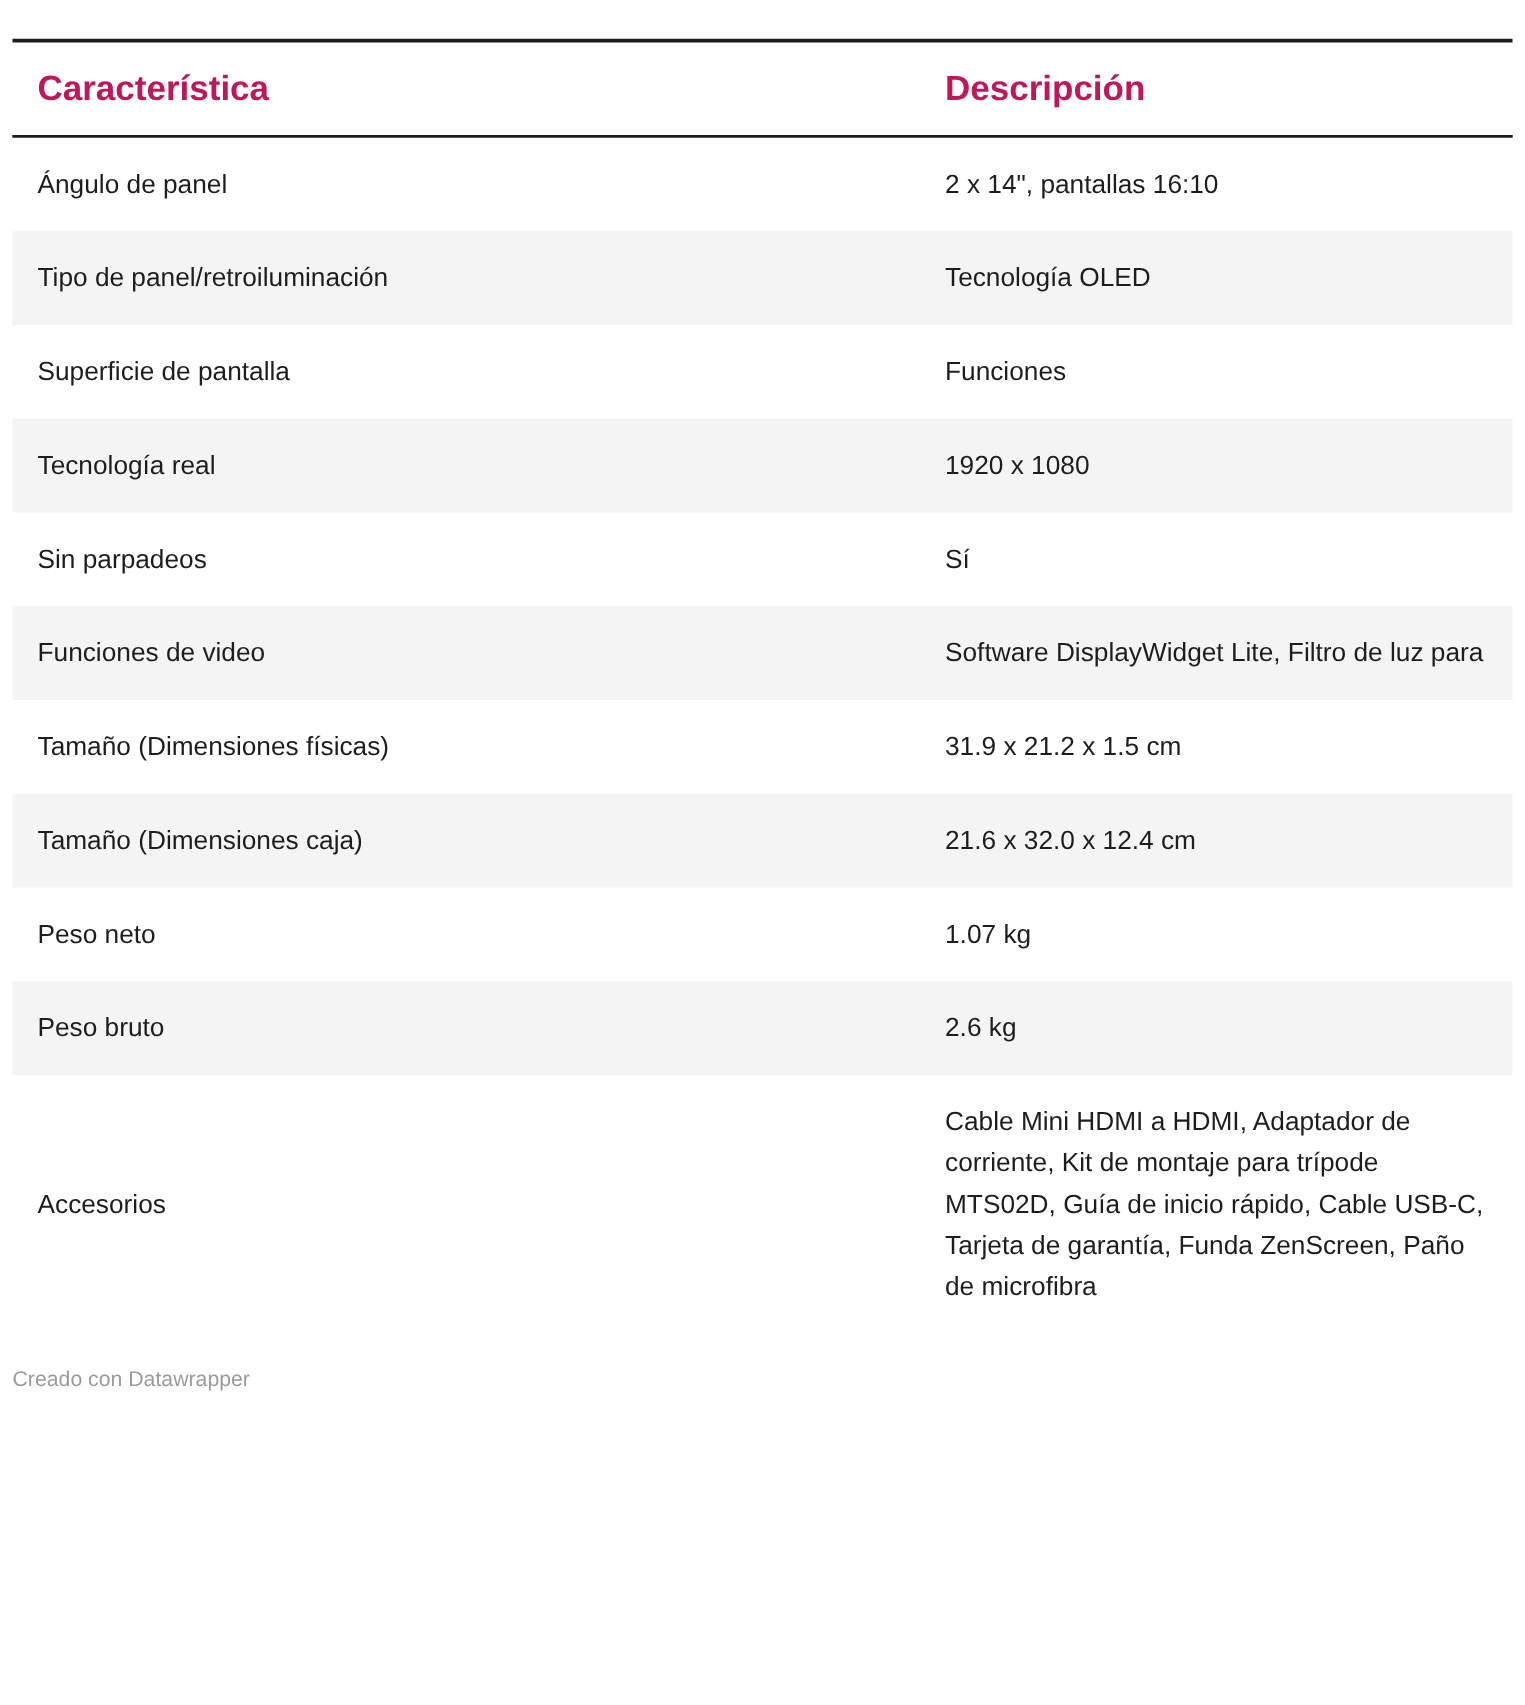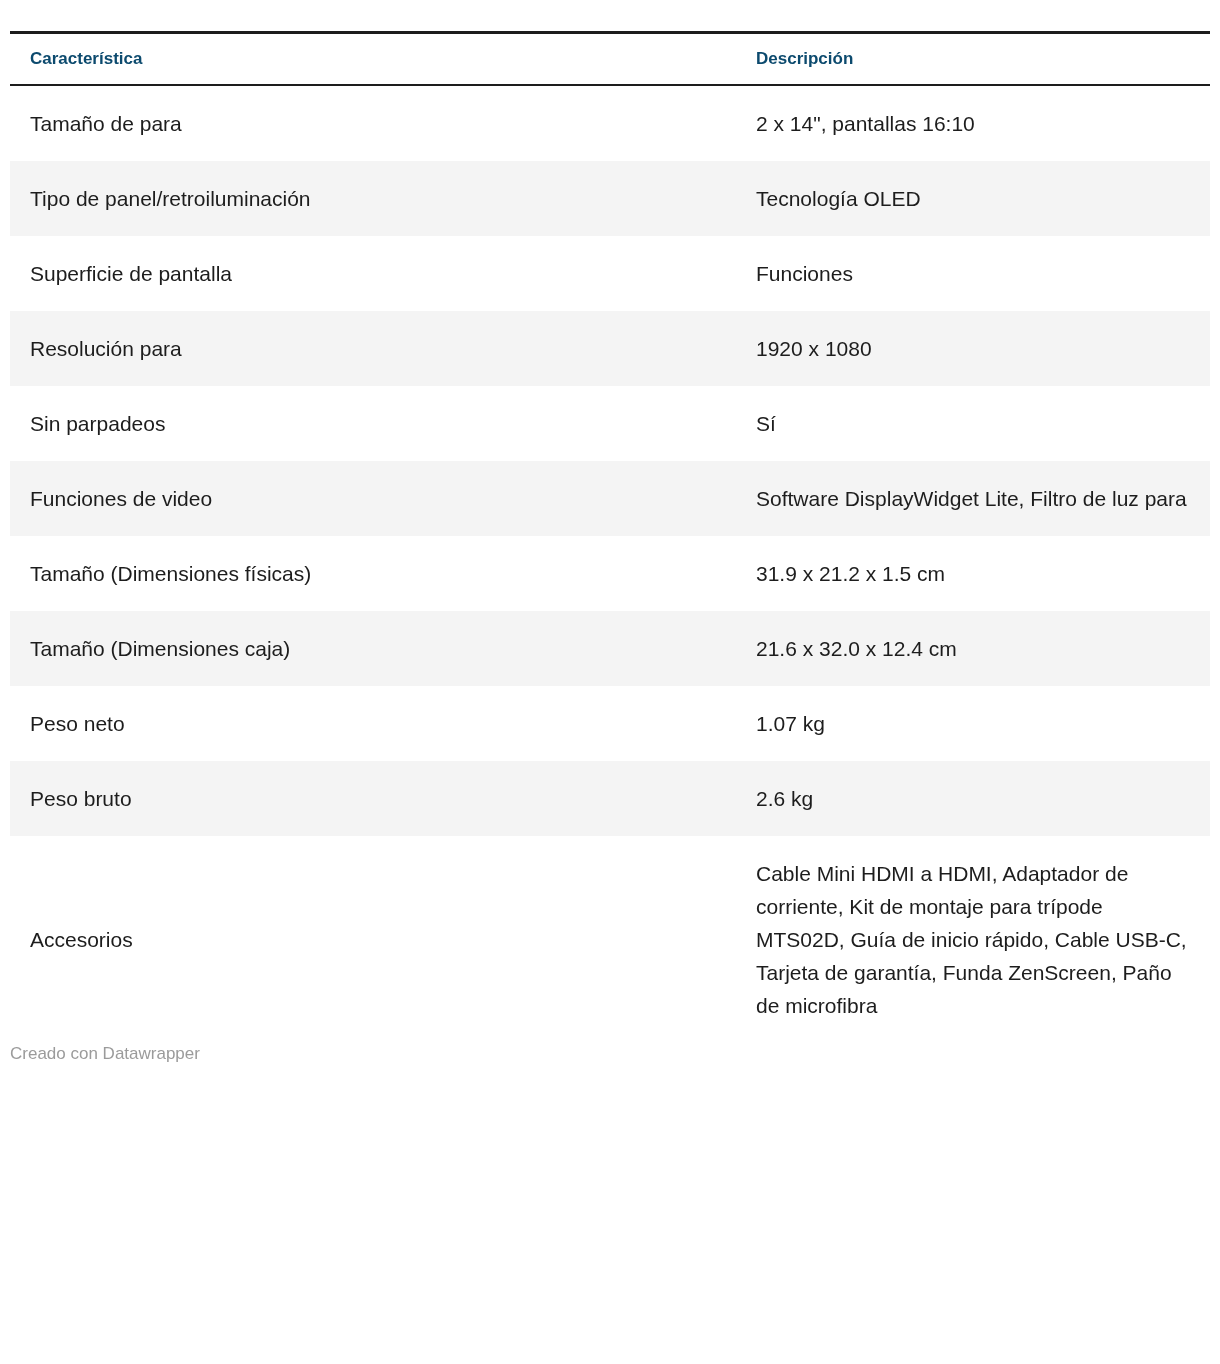--- a/index.html
+++ b/index.html
@@ -20,39 +20,40 @@
   table.spec-table {
     width: 100%;
     border-collapse: collapse;
     border-top: 3px solid #1d1d1d;
     table-layout: fixed;
   }
   col.col-feature { width: 60.5%; }
   col.col-desc    { width: 39.5%; }
   table.spec-table thead th {
     text-align: left;
-    font-size: 17px;
+    font-size: 28px;
     font-weight: bold;
-    color: #0c4a6e;
-    padding: 12px 20px;
+    color: #be185d;
+    padding: 24px 20px;
     border-bottom: 2px solid #1d1d1d;
     line-height: 26px;
   }
   table.spec-table tbody td {
     font-size: 21px;
     color: #1d1d1d;
     line-height: 33px;
     padding: 21px 20px;
     vertical-align: middle;
     word-wrap: break-word;
   }
   table.spec-table tbody tr:nth-child(even) {
     background: #f4f4f4;
   }
   .footer {
+    margin-top: 26px;
     padding-left: 0;
     font-size: 17px;
     color: #9b9b9b;
     line-height: 22px;
   }
   .footer span { cursor: pointer; }
 </style>
 </head>
 <body>
 
@@ -63,33 +64,33 @@
       <col class="col-desc">
     </colgroup>
     <thead>
       <tr>
         <th>Característica</th>
         <th>Descripción</th>
       </tr>
     </thead>
     <tbody id="table-body">
         <tr>
-          <td>Tamaño de para</td>
+          <td>Ángulo de panel</td>
           <td>2 x 14", pantallas 16:10</td>
         </tr>
         <tr>
           <td>Tipo de panel/retroiluminación</td>
           <td>Tecnología OLED</td>
         </tr>
         <tr>
           <td>Superficie de pantalla</td>
           <td>Funciones</td>
         </tr>
         <tr>
-          <td>Resolución para</td>
+          <td>Tecnología real</td>
           <td>1920 x 1080</td>
         </tr>
         <tr>
           <td>Sin parpadeos</td>
           <td>Sí</td>
         </tr>
         <tr>
           <td>Funciones de video</td>
           <td>Software DisplayWidget Lite, Filtro de luz para</td>
         </tr>

